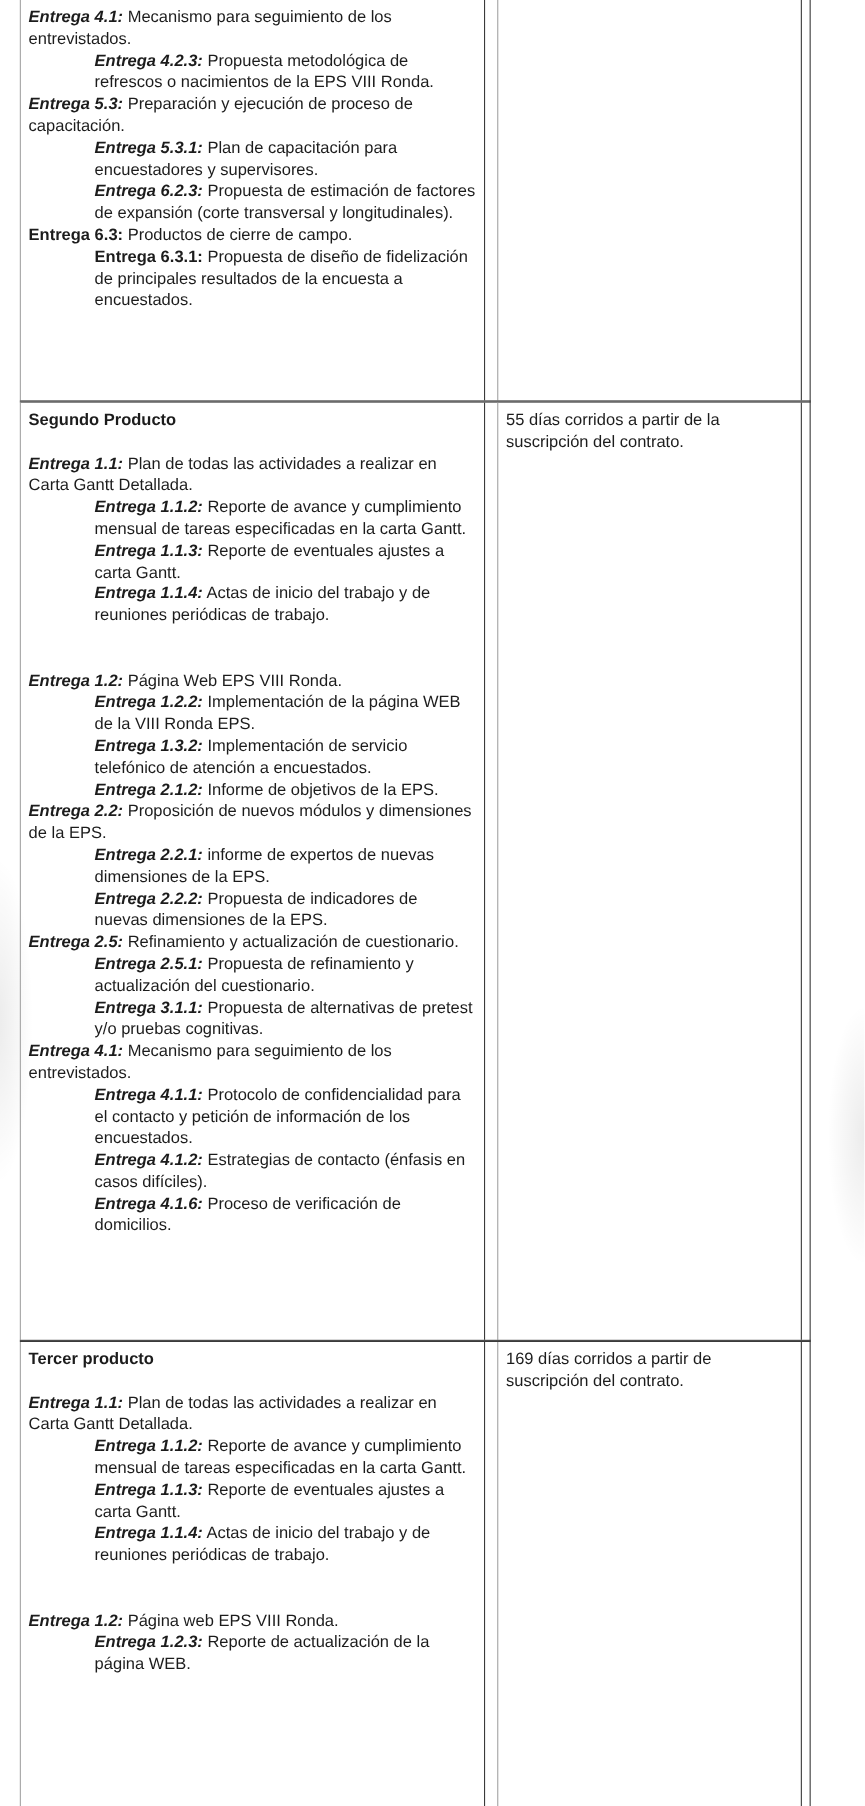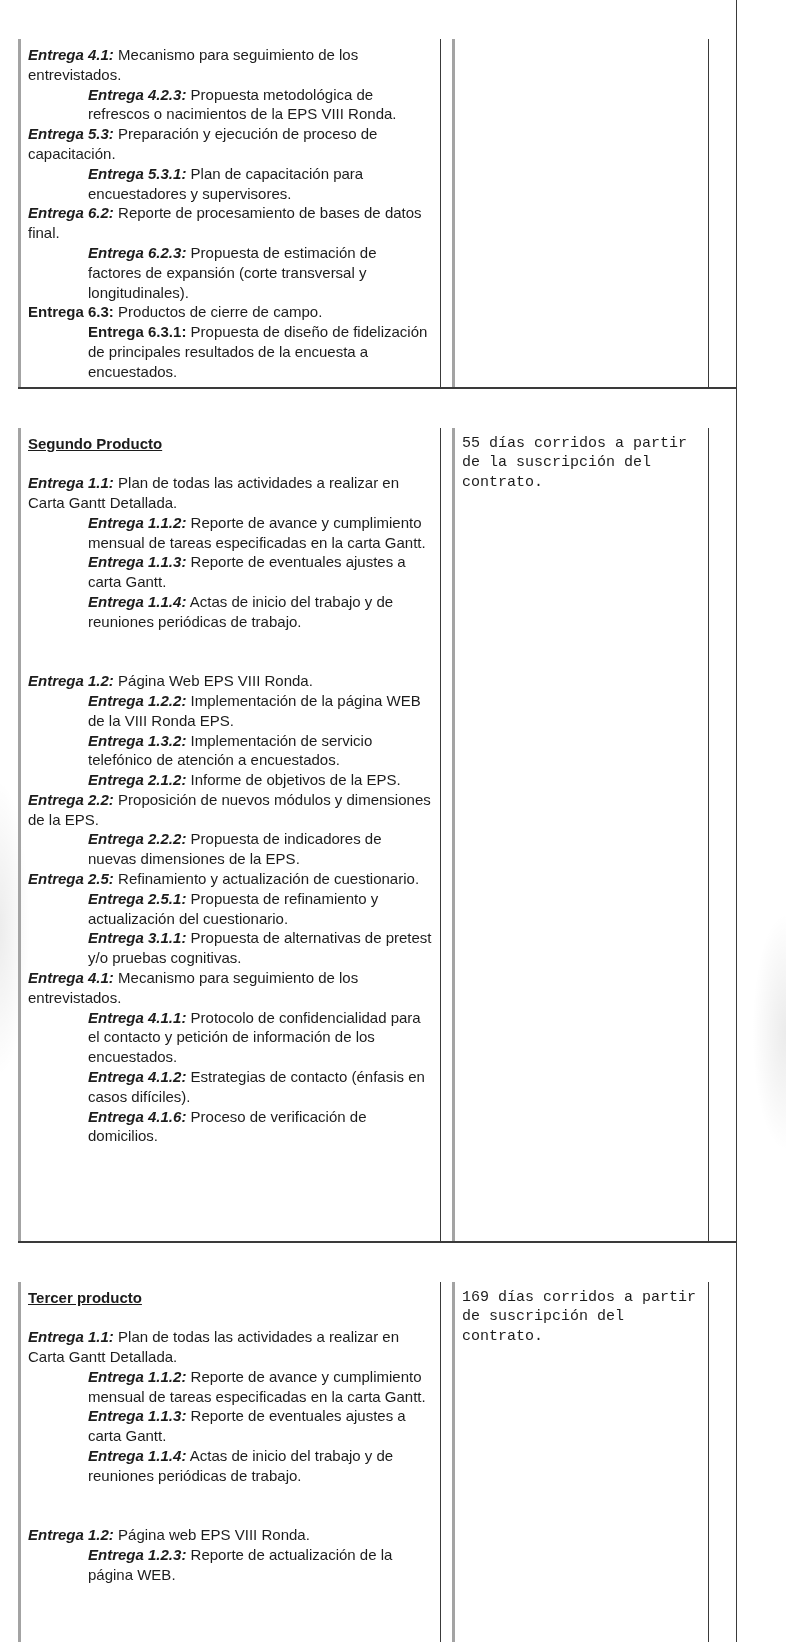--- a/index.html
+++ b/index.html
@@ -8,39 +8,39 @@
   .page {
     position:relative; width:786px; height:1642px;
     background:#ffffff; overflow:hidden;
   }
   .dtable {
     position:absolute; left:18px; top:0; width:711px; height:1642px;
     display:flex; flex-direction:column;
   }
   .trow { display:flex; column-gap:11px; align-items:stretch; }
   .cell {
-    border-left:3px solid #a3a3a3; border-right:1px solid #3a3a3a;
-    padding:6px 8px 5px 7px; background:transparent;margin-top:39px;
+    border-left:1px solid #a3a3a3; border-right:1px solid #3a3a3a;
+    padding:6px 8px 18px 7px; background:transparent;
   }
   .left-cell  { width:423px; flex:none; }
-  .right-cell { width:257px; flex:none;font-family:Liberation Mono, monospace; }
+  .right-cell { width:277px; flex:none; }
   .row-divider {
     flex:none; height:2px; width:calc(100% + 8px);
     border-top:1px solid #3a3a3a; border-bottom:1px solid #3a3a3a;
   }
   .outer-line {
     position:absolute; left:736px; top:0; width:1px; height:1642px;
     background:#3a3a3a;
   }
   .entry, .rtext, .row-header { font-size:15px; line-height:19.8px; }
   .blank { height:19.8px; }
   .entry.l1 { margin-left:60px; }
   .entry .lab { font-weight:700; font-style:italic; }
   .entry.upright .lab { font-style:normal; }
-  .row-header { font-weight:700; text-decoration:underline; }
+  .row-header { font-weight:700; }
   .wm {
     position:absolute; pointer-events:none; z-index:0;
   }
   .wm-left  { left:-34px; top:778px; width:64px; height:300px;
     background:radial-gradient(ellipse at center, rgba(0,0,0,0.08), rgba(0,0,0,0) 70%); }
   .wm-right { left:752px; top:912px; width:68px; height:240px;
     background:radial-gradient(ellipse at center, rgba(0,0,0,0.08), rgba(0,0,0,0) 70%); }
 </style>
 </head>
 <body>
@@ -48,21 +48,20 @@
 <div class="page">
   <div class="wm wm-left"></div>
   <div class="wm wm-right"></div>
   <div class="dtable">
       <div class="trow" style="min-height: 364px;">
         <div class="cell left-cell">
           <p class="entry l0"><span class="lab">Entrega 4.1:</span><span class="tx"> Mecanismo para seguimiento de los entrevistados.</span></p>
           <p class="entry l1"><span class="lab">Entrega 4.2.3:</span><span class="tx"> Propuesta metodológica de refrescos o nacimientos de la EPS VIII Ronda.</span></p>
           <p class="entry l0"><span class="lab">Entrega 5.3:</span><span class="tx"> Preparación y ejecución de proceso de capacitación.</span></p>
           <p class="entry l1"><span class="lab">Entrega 5.3.1:</span><span class="tx"> Plan de capacitación para encuestadores y supervisores.</span></p>
-          <p class="entry l0"><span class="lab">Entrega 6.2:</span><span class="tx"> Reporte de procesamiento de bases de datos final.</span></p>
           <p class="entry l1"><span class="lab">Entrega 6.2.3:</span><span class="tx"> Propuesta de estimación de factores de expansión (corte transversal y longitudinales).</span></p>
           <p class="entry l0 upright"><span class="lab">Entrega 6.3:</span><span class="tx"> Productos de cierre de campo.</span></p>
           <p class="entry l1 upright"><span class="lab">Entrega 6.3.1:</span><span class="tx"> Propuesta de diseño de fidelización de principales resultados de la encuesta a encuestados.</span></p>
         </div>
         <div class="cell right-cell"></div>
       </div>
       <div class="row-divider"></div>
       <div class="trow" style="min-height: 852px;">
         <div class="cell left-cell">
           <p class="row-header">Segundo Producto</p>
@@ -71,20 +70,21 @@
           <p class="entry l1"><span class="lab">Entrega 1.1.2:</span><span class="tx"> Reporte de avance y cumplimiento mensual de tareas especificadas en la carta Gantt.</span></p>
           <p class="entry l1"><span class="lab">Entrega 1.1.3:</span><span class="tx"> Reporte de eventuales ajustes a carta Gantt.</span></p>
           <p class="entry l1"><span class="lab">Entrega 1.1.4:</span><span class="tx"> Actas de inicio del trabajo y de reuniones periódicas de trabajo.</span></p>
           <div class="blank"></div>
           <div class="blank"></div>
           <p class="entry l0"><span class="lab">Entrega 1.2:</span><span class="tx"> Página Web EPS VIII Ronda.</span></p>
           <p class="entry l1"><span class="lab">Entrega 1.2.2:</span><span class="tx"> Implementación de la página WEB de la VIII Ronda EPS.</span></p>
           <p class="entry l1"><span class="lab">Entrega 1.3.2:</span><span class="tx"> Implementación de servicio telefónico de atención a encuestados.</span></p>
           <p class="entry l1"><span class="lab">Entrega 2.1.2:</span><span class="tx"> Informe de objetivos de la EPS.</span></p>
           <p class="entry l0"><span class="lab">Entrega 2.2:</span><span class="tx"> Proposición de nuevos módulos y dimensiones de la EPS.</span></p>
+          <p class="entry l1"><span class="lab">Entrega 2.2.1:</span><span class="tx"> informe de expertos de nuevas dimensiones de la EPS.</span></p>
           <p class="entry l1"><span class="lab">Entrega 2.2.2:</span><span class="tx"> Propuesta de indicadores de nuevas dimensiones de la EPS.</span></p>
           <p class="entry l0"><span class="lab">Entrega 2.5:</span><span class="tx"> Refinamiento y actualización de cuestionario.</span></p>
           <p class="entry l1"><span class="lab">Entrega 2.5.1:</span><span class="tx"> Propuesta de refinamiento y actualización del cuestionario.</span></p>
           <p class="entry l1"><span class="lab">Entrega 3.1.1:</span><span class="tx"> Propuesta de alternativas de pretest y/o pruebas cognitivas.</span></p>
           <p class="entry l0"><span class="lab">Entrega 4.1:</span><span class="tx"> Mecanismo para seguimiento de los entrevistados.</span></p>
           <p class="entry l1"><span class="lab">Entrega 4.1.1:</span><span class="tx"> Protocolo de confidencialidad para el contacto y petición de información de los encuestados.</span></p>
           <p class="entry l1"><span class="lab">Entrega 4.1.2:</span><span class="tx"> Estrategias de contacto (énfasis en casos difíciles).</span></p>
           <p class="entry l1"><span class="lab">Entrega 4.1.6:</span><span class="tx"> Proceso de verificación de domicilios.</span></p>
         </div>
         <div class="cell right-cell">

